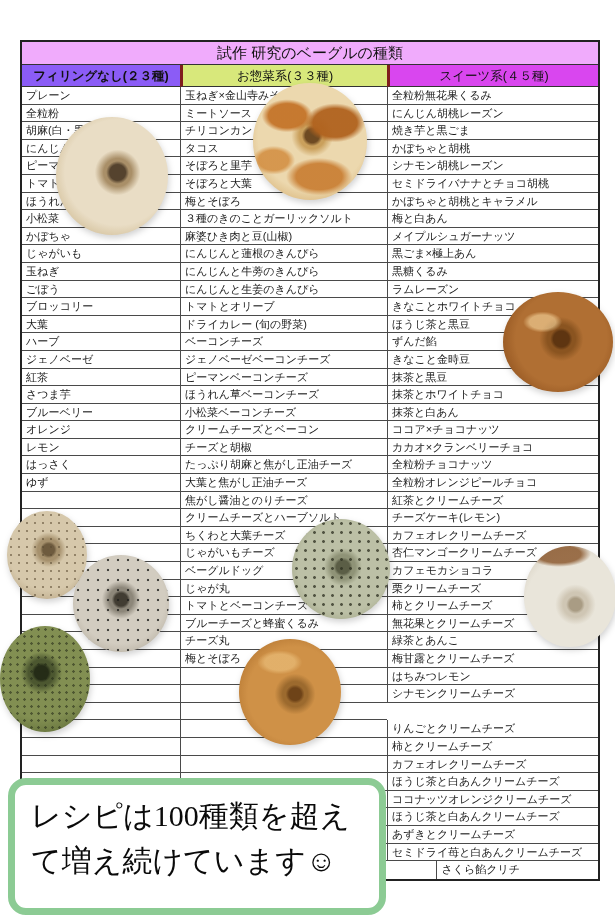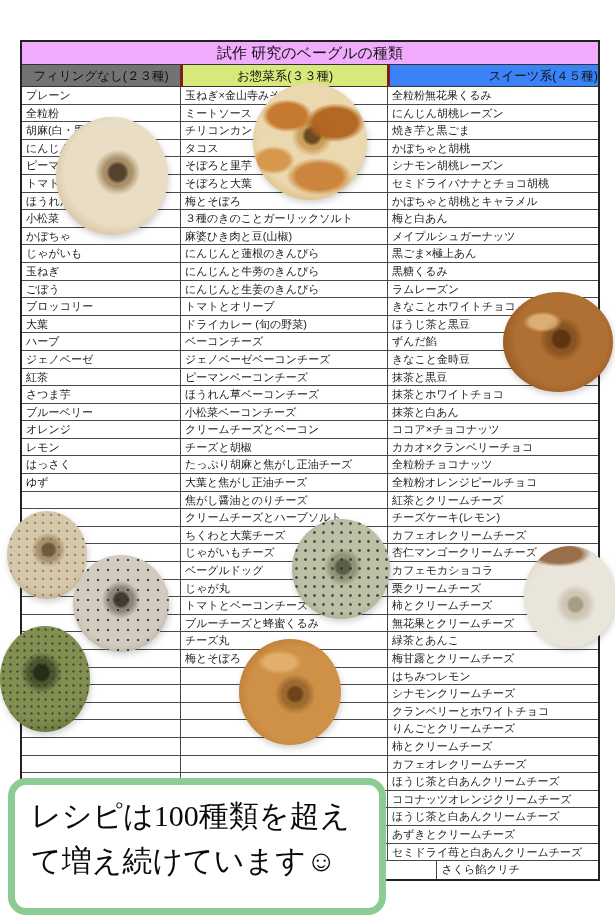--- a/index.html
+++ b/index.html
@@ -85,23 +85,23 @@
   .note-text{
     font-size:30px;line-height:1.5;color:#0a0a0a;letter-spacing:0;
   }
 </style>
 </head>
 <body>
 
 <div class="grid">
   <div class="title-row">試作 研究のベーグルの種類</div>
   <div class="header-row" id="header-row">
-      <div class="header-cell c0" style="background: #737373;">フィリングなし(２３種)</div>
+      <div class="header-cell c0" style="background: #8b5cf6; font-weight: bold;">フィリングなし(２３種)</div>
       <div class="header-cell c1" style="background: rgb(216, 232, 123);">お惣菜系(３３種)</div>
-      <div class="header-cell c2" style="background: #3b82f6; text-align: right;">スイーツ系(４５種)</div>
+      <div class="header-cell c2" style="background: #d946ef;">スイーツ系(４５種)</div>
     </div>
   <div id="table-body">
       <div class="t-row">
         <div class="t-cell c0">プレーン</div>
         <div class="t-cell c1">玉ねぎ×金山寺みそ</div>
         <div class="t-cell c2">全粒粉無花果くるみ</div>
       </div>
       <div class="t-row">
         <div class="t-cell c0">全粒粉</div>
         <div class="t-cell c1">ミートソース</div>
@@ -268,21 +268,20 @@
         <div class="t-cell c2">はちみつレモン</div>
       </div>
       <div class="t-row">
         <div class="t-cell c0"></div>
         <div class="t-cell c1"></div>
         <div class="t-cell c2">シナモンクリームチーズ</div>
       </div>
       <div class="t-row">
         <div class="t-cell c0"></div>
         <div class="t-cell c1"></div>
-        <div class="t-cell c2">クランベリーとホワイトチョコ</div>
       </div>
       <div class="t-row">
         <div class="t-cell c0"></div>
         <div class="t-cell c1"></div>
         <div class="t-cell c2">りんごとクリームチーズ</div>
       </div>
       <div class="t-row">
         <div class="t-cell c0"></div>
         <div class="t-cell c1"></div>
         <div class="t-cell c2">柿とクリームチーズ</div>

